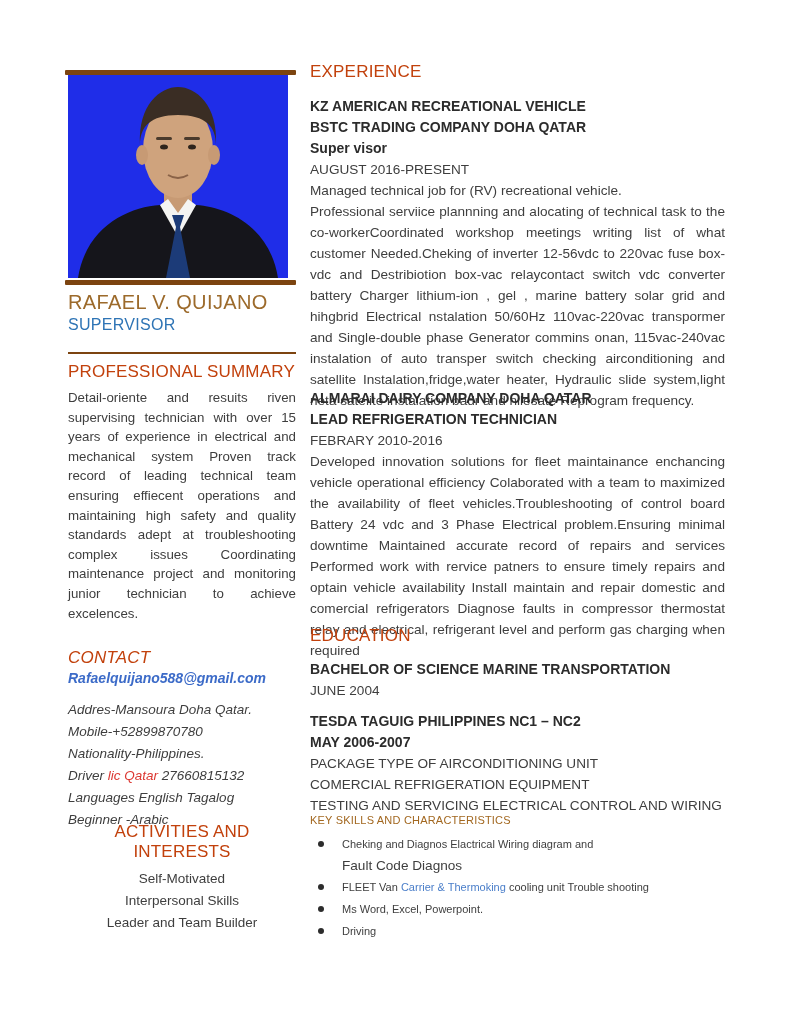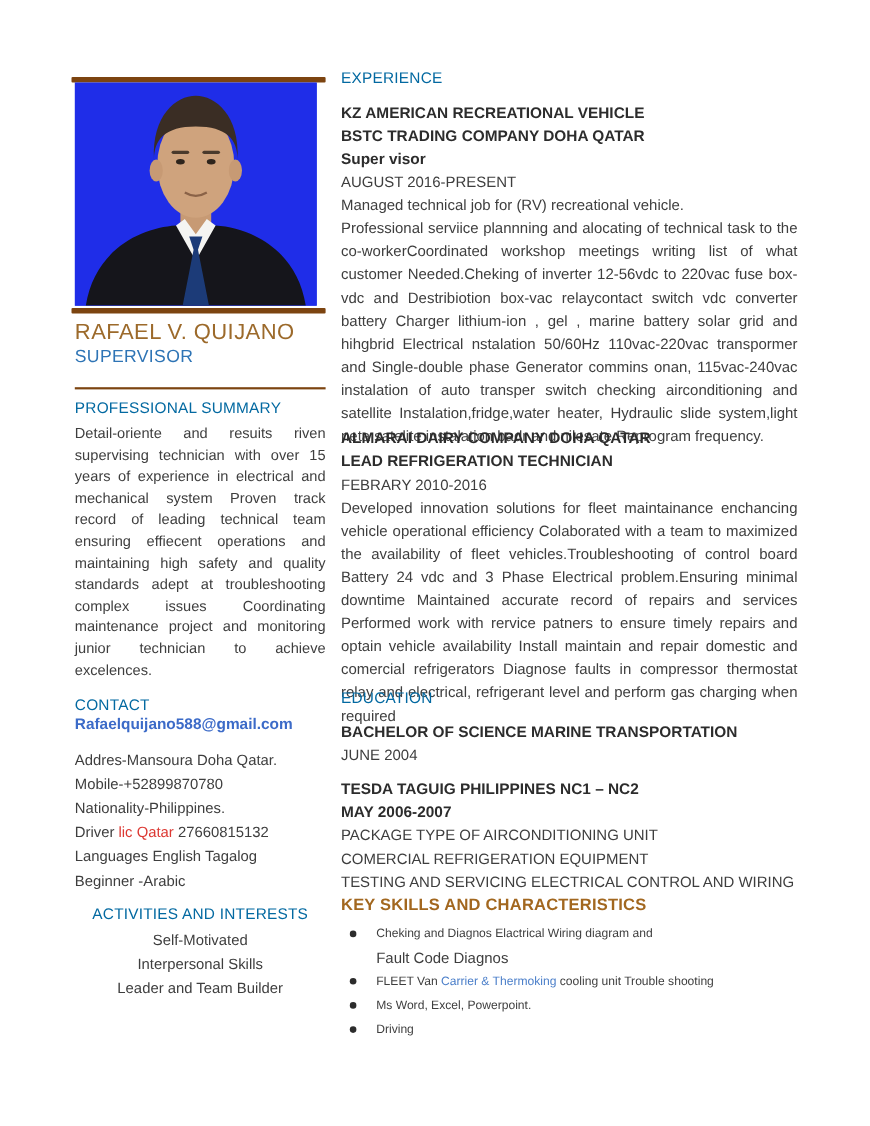--- a/index.html
+++ b/index.html
@@ -13,25 +13,25 @@
   .left-col { position:absolute; left:68px; top:0; width:228px; }
   .bar { height:5px; background:#7c4410; border-radius:1px; margin-left:-3px; width:231px; }
   .bar.top { position:absolute; top:70px; }
   .photo {
     position:absolute; top:75px; width:220px; height:203px; background:#1f2de8; overflow:hidden;
   }
   .bar.bottom { position:absolute; top:280px; }
   .name { position:absolute; top:291px; font-size:20px; letter-spacing:.4px; color:#9c6a2b; }
   .job-title { position:absolute; top:316px; font-size:16px; color:#2e74b5; letter-spacing:.3px; }
   .divider { position:absolute; top:352px; width:228px; border-top:2px solid #7c4410; }
-  .h-gold { font-size:14px; color:#0369a1; letter-spacing:.2px; font-weight:400; }
-  .h-gold-sm { font-size:15px; color:#a2671f; letter-spacing:.2px; font-weight:700; }
+  .h-gold { font-size:17px; color:#c2410c; letter-spacing:.2px; font-weight:400; }
+  .h-gold-sm { font-size:11px; color:#a2671f; letter-spacing:.2px; font-weight:400; }
   .sec-summary { position:absolute; top:362px; width:228px; }
   .sec-summary p { margin-top:6px; font-size:13.3px; line-height:19.6px; text-align:justify; }
-  .sec-contact { position:absolute; top:632px; width:228px; }
+  .sec-contact { position:absolute; top:648px; width:228px;font-style:italic; }
   .email { display:inline-block; margin-top:2px; font-size:14px; font-weight:700; color:#3c6bc8; text-decoration:none; }
   .contact-lines { margin-top:12px; font-size:13.5px; line-height:22px; }
   .red { color:#dc3832; }
   .sec-activities { position:absolute; top:822px; width:228px;text-align:center; }
   .sec-activities .lines { margin-top:6px; font-size:13.5px; line-height:22px; }
   
   .right-col { position:absolute; left:310px; top:0; width:415px; }
   .sec-exp { position:absolute; top:62px; width:415px; }
   .job { margin-top:14px; }
   .job2 { position:absolute; top:388px; width:415px; }

